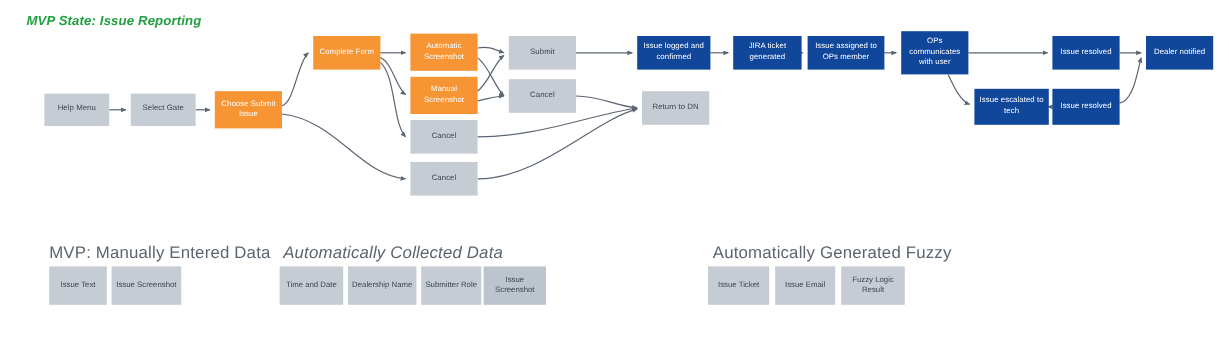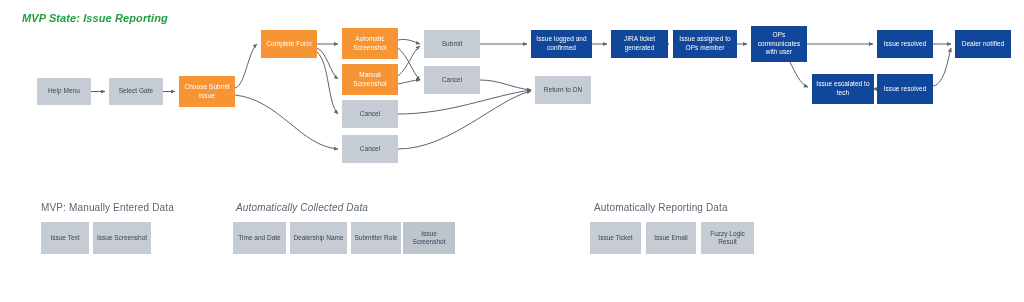--- a/index.html
+++ b/index.html
@@ -57,21 +57,21 @@
   .node.orange {
     background: #f79433;
     color: #ffffff;
   }
   .node.blue {
     background: #10479b;
     color: #ffffff;
   }
   .group-title {
     position: absolute;
-    font-size: 10px;
+    font-size: 14px;
     color: #5b6570;
     white-space: nowrap;
     letter-spacing: 0.15px;
   }
   .data-chip {
     position: absolute;
     box-sizing: border-box;
     display: flex;
     align-items: center;
     justify-content: center;
@@ -159,20 +159,20 @@
     </div>
   <div id="group-layer">
       <div class="group-title" style="left: 41px; top: 202px;">MVP: Manually Entered Data</div>
       <div class="data-chip" style="left: 41px; top: 222px; width: 48px; height: 32px;"><span>Issue Text</span></div>
       <div class="data-chip" style="left: 93px; top: 222px; width: 58px; height: 32px;"><span>Issue Screenshot</span></div>
       <div class="group-title" style="left: 236px; top: 202px; font-style: italic;">Automatically Collected Data</div>
       <div class="data-chip" style="left: 233px; top: 222px; width: 53px; height: 32px;"><span>Time and Date</span></div>
       <div class="data-chip" style="left: 290px; top: 222px; width: 57px; height: 32px;"><span>Dealership Name</span></div>
       <div class="data-chip" style="left: 351px; top: 222px; width: 50px; height: 32px;"><span>Submitter Role</span></div>
       <div class="data-chip alt" style="left: 403px; top: 222px; width: 52px; height: 32px;"><span>Issue Screenshot</span></div>
-      <div class="group-title" style="left: 594px; top: 202px;">Automatically Reporting Data</div>
+      <div class="group-title" style="left: 594px; top: 202px;">Automatically Generated Fuzzy</div>
       <div class="data-chip" style="left: 590px; top: 222px; width: 51px; height: 32px;"><span>Issue Ticket</span></div>
       <div class="data-chip" style="left: 646px; top: 222px; width: 50px; height: 32px;"><span>Issue Email</span></div>
       <div class="data-chip" style="left: 701px; top: 222px; width: 53px; height: 32px;"><span>Fuzzy Logic
 Result</span></div>
     </div>
 
 </div>
 
 </body></html>

